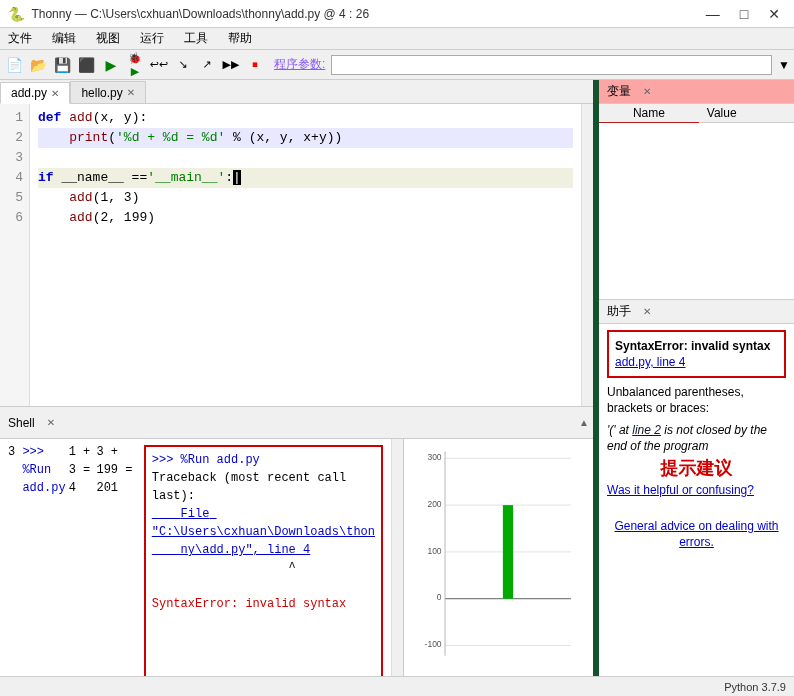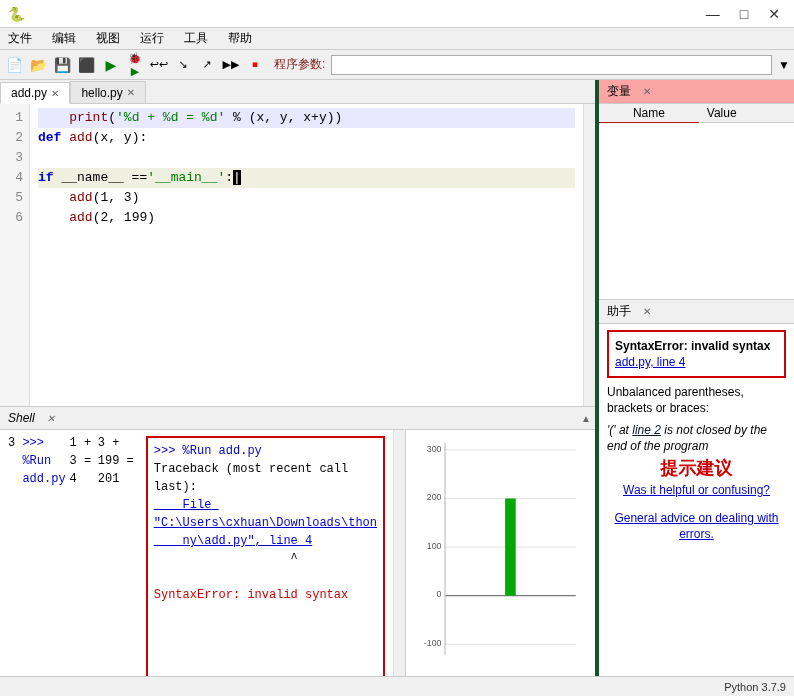--- a/index.html
+++ b/index.html
@@ -55,21 +55,21 @@
     #main-layout {
       display: flex;
       height: calc(696px - 28px - 22px - 30px);
     }
 
     
     #left-panel {
       flex: 1;
       display: flex;
       flex-direction: column;
-      border-right: 4px solid #14532d;
+      border-right: 6px solid #14532d;
       min-width: 0;
     }
 
     
     .tab-bar {
       display: flex;
       background: #f0f0f0;
       border-bottom: 1px solid #ccc;
       align-items: flex-end;
       height: 24px;
@@ -275,20 +275,21 @@
       flex-direction: column;
       background: #fff;
     }
   </style>
 </head>
 <body>
 
 <div id="titlebar">
   <div id="titlebar-left">
     <span style="font-size:14px;">🐍</span>
+    <span style="font-size:12px; color:#333;">Thonny — C:\Users\cxhuan\Downloads\thonny\add.py @ 4 : 26</span>
   </div>
   <div id="titlebar-controls">
     <span>—</span>
     <span>□</span>
     <span>✕</span>
   </div>
 </div>
 
 <div id="menubar">
   <span>文件</span>
@@ -304,21 +305,21 @@
   <button class="toolbar-btn">📂</button>
   <button class="toolbar-btn">💾</button>
   <button class="toolbar-btn" style="color:red;">⬛</button>
   <button class="toolbar-btn" style="color:green;">▶</button>
   <button class="toolbar-btn" style="color:green; font-size:11px;">🐞▶</button>
   <button class="toolbar-btn" style="font-size:11px;">↩↩</button>
   <button class="toolbar-btn" style="font-size:11px;">↘</button>
   <button class="toolbar-btn" style="font-size:11px;">↗</button>
   <button class="toolbar-btn" style="font-size:11px;">▶▶</button>
   <button class="toolbar-btn" style="color:red; font-size:11px;">⏹</button>
-  <span style="font-size:12px; margin-left:6px; color:#7f1d1d;">程序参数:</span>
+  <span style="font-size:12px; margin-left:6px; color:#8b5cf6;text-decoration:underline;">程序参数:</span>
   <input type="text" id="program-args-input" style="height: 20px; border: 1px solid rgb(170, 170, 170); flex: 1 1 0%; margin-left: 4px; margin-right: 4px;">
   <span style="font-size:12px; cursor:pointer;">▼</span>
 </div>
 
 <div id="main-layout">
 
   <div id="left-panel">
 
     <div style="flex:1; display:flex; flex-direction:column; overflow:hidden;">
 
@@ -336,33 +337,33 @@
       <div id="editor-area">
         <div id="line-numbers">
           <div>1</div>
           <div>2</div>
           <div>3</div>
           <div>4</div>
           <div>5</div>
           <div>6</div>
         </div>
         <div id="code-content">
+          <div class="code-line"><span class="kw">def</span> <span style="color:#800000;">add</span>(x, y):</div>
           <div class="code-line highlighted">    <span style="color:#800000;">print</span>(<span class="str">'%d + %d = %d'</span> % (x, y, x+y))</div>
-          <div class="code-line"><span class="kw">def</span> <span style="color:#800000;">add</span>(x, y):</div>
           <div class="code-line"> </div>
           <div class="code-line cursor-line"><span class="kw">if</span> __name__ ==<span class="str">'__main__'</span>:<span style="background:#000; color:#fff;">|</span></div>
           <div class="code-line">    <span style="color:#800000;">add</span>(1, 3)</div>
           <div class="code-line">    <span style="color:#800000;">add</span>(2, 199)</div>
         </div>
         <div id="editor-scroll" style="width:12px; background:#f0f0f0; border-left:1px solid #ddd;"></div>
       </div>
     </div>
 
     <div id="shell-container" style="height:290px; border-top:1px solid #ccc; display:flex; flex-direction:column;">
-      <div id="shell-tab-bar" style="display:flex; background:#f0f0f0; border-bottom:1px solid #ccc; align-items:center; height:23px; justify-content:space-between;font-style:italic;">
+      <div id="shell-tab-bar" style="display:flex; background:#f0f0f0; border-bottom:1px solid #ccc; align-items:center; height:32px; justify-content:space-between;">
         <div style="display:flex; align-items:center;">
           <span style="font-size:12px; padding:2px 8px; font-weight:normal;">Shell</span>
           <span style="font-size:10px; color:#666; cursor:pointer; padding:2px 4px;">✕</span>
         </div>
         <span style="font-size:10px; color:#666; padding:2px 4px; cursor:pointer;">▲</span>
       </div>
 
       <div id="shell-inner" style="display:flex; width:100%; flex:1; overflow:hidden;">
 
         <div id="shell-left" style="flex:1; display:flex; overflow:hidden;">
@@ -455,21 +456,21 @@
       <div id="helper-content" style="flex:1; background:#fff; padding:6px 8px; overflow-y:auto; font-size:12px; line-height:16px;">
         <div class="helper-error-box" style="border:2px solid #cc0000; padding:6px; margin-bottom:6px;">
           <div class="helper-error-title">SyntaxError: invalid syntax</div>
           <a class="helper-error-link" style="color:#0000cc; text-decoration:underline; cursor:pointer; font-size:12px;">add.py, line 4</a>
         </div>
         <div class="helper-body" style="font-size:12px; line-height:16px; margin:6px 0;">Unbalanced parentheses, brackets or braces:</div>
         <div class="helper-body helper-italic" style="font-size:12px; line-height:16px; margin:6px 0; font-style:italic;">
           <span>'(' at <span style="color:#0f172a; text-decoration:underline; cursor:pointer;">line 2</span> is not closed by the end of the program</span>
         </div>
         <div style="color:#cc0000; font-size:18px; font-weight:bold; text-align:center; margin:6px 0;">提示建议</div>
-        <a class="helper-link" style="color:#0000cc; text-decoration:underline; cursor:pointer; font-size:12px; display:block; text-align:center; margin-bottom:12px;">Was it helpful or confusing?</a>
+        <a class="helper-link" style="color:#0000cc; text-decoration:underline; cursor:pointer; font-size:12px; display:block; text-align:left; margin-bottom:20px;">Was it helpful or confusing?</a>
         <a class="helper-link" style="color:#0000cc; text-decoration:underline; cursor:pointer; font-size:12px; display:block; text-align:center;">General advice on dealing with errors.</a>
       </div>
     </div>
   </div>
 </div>
 
 <div id="statusbar">
   <span></span>
   <span>Python 3.7.9</span>
 </div>

